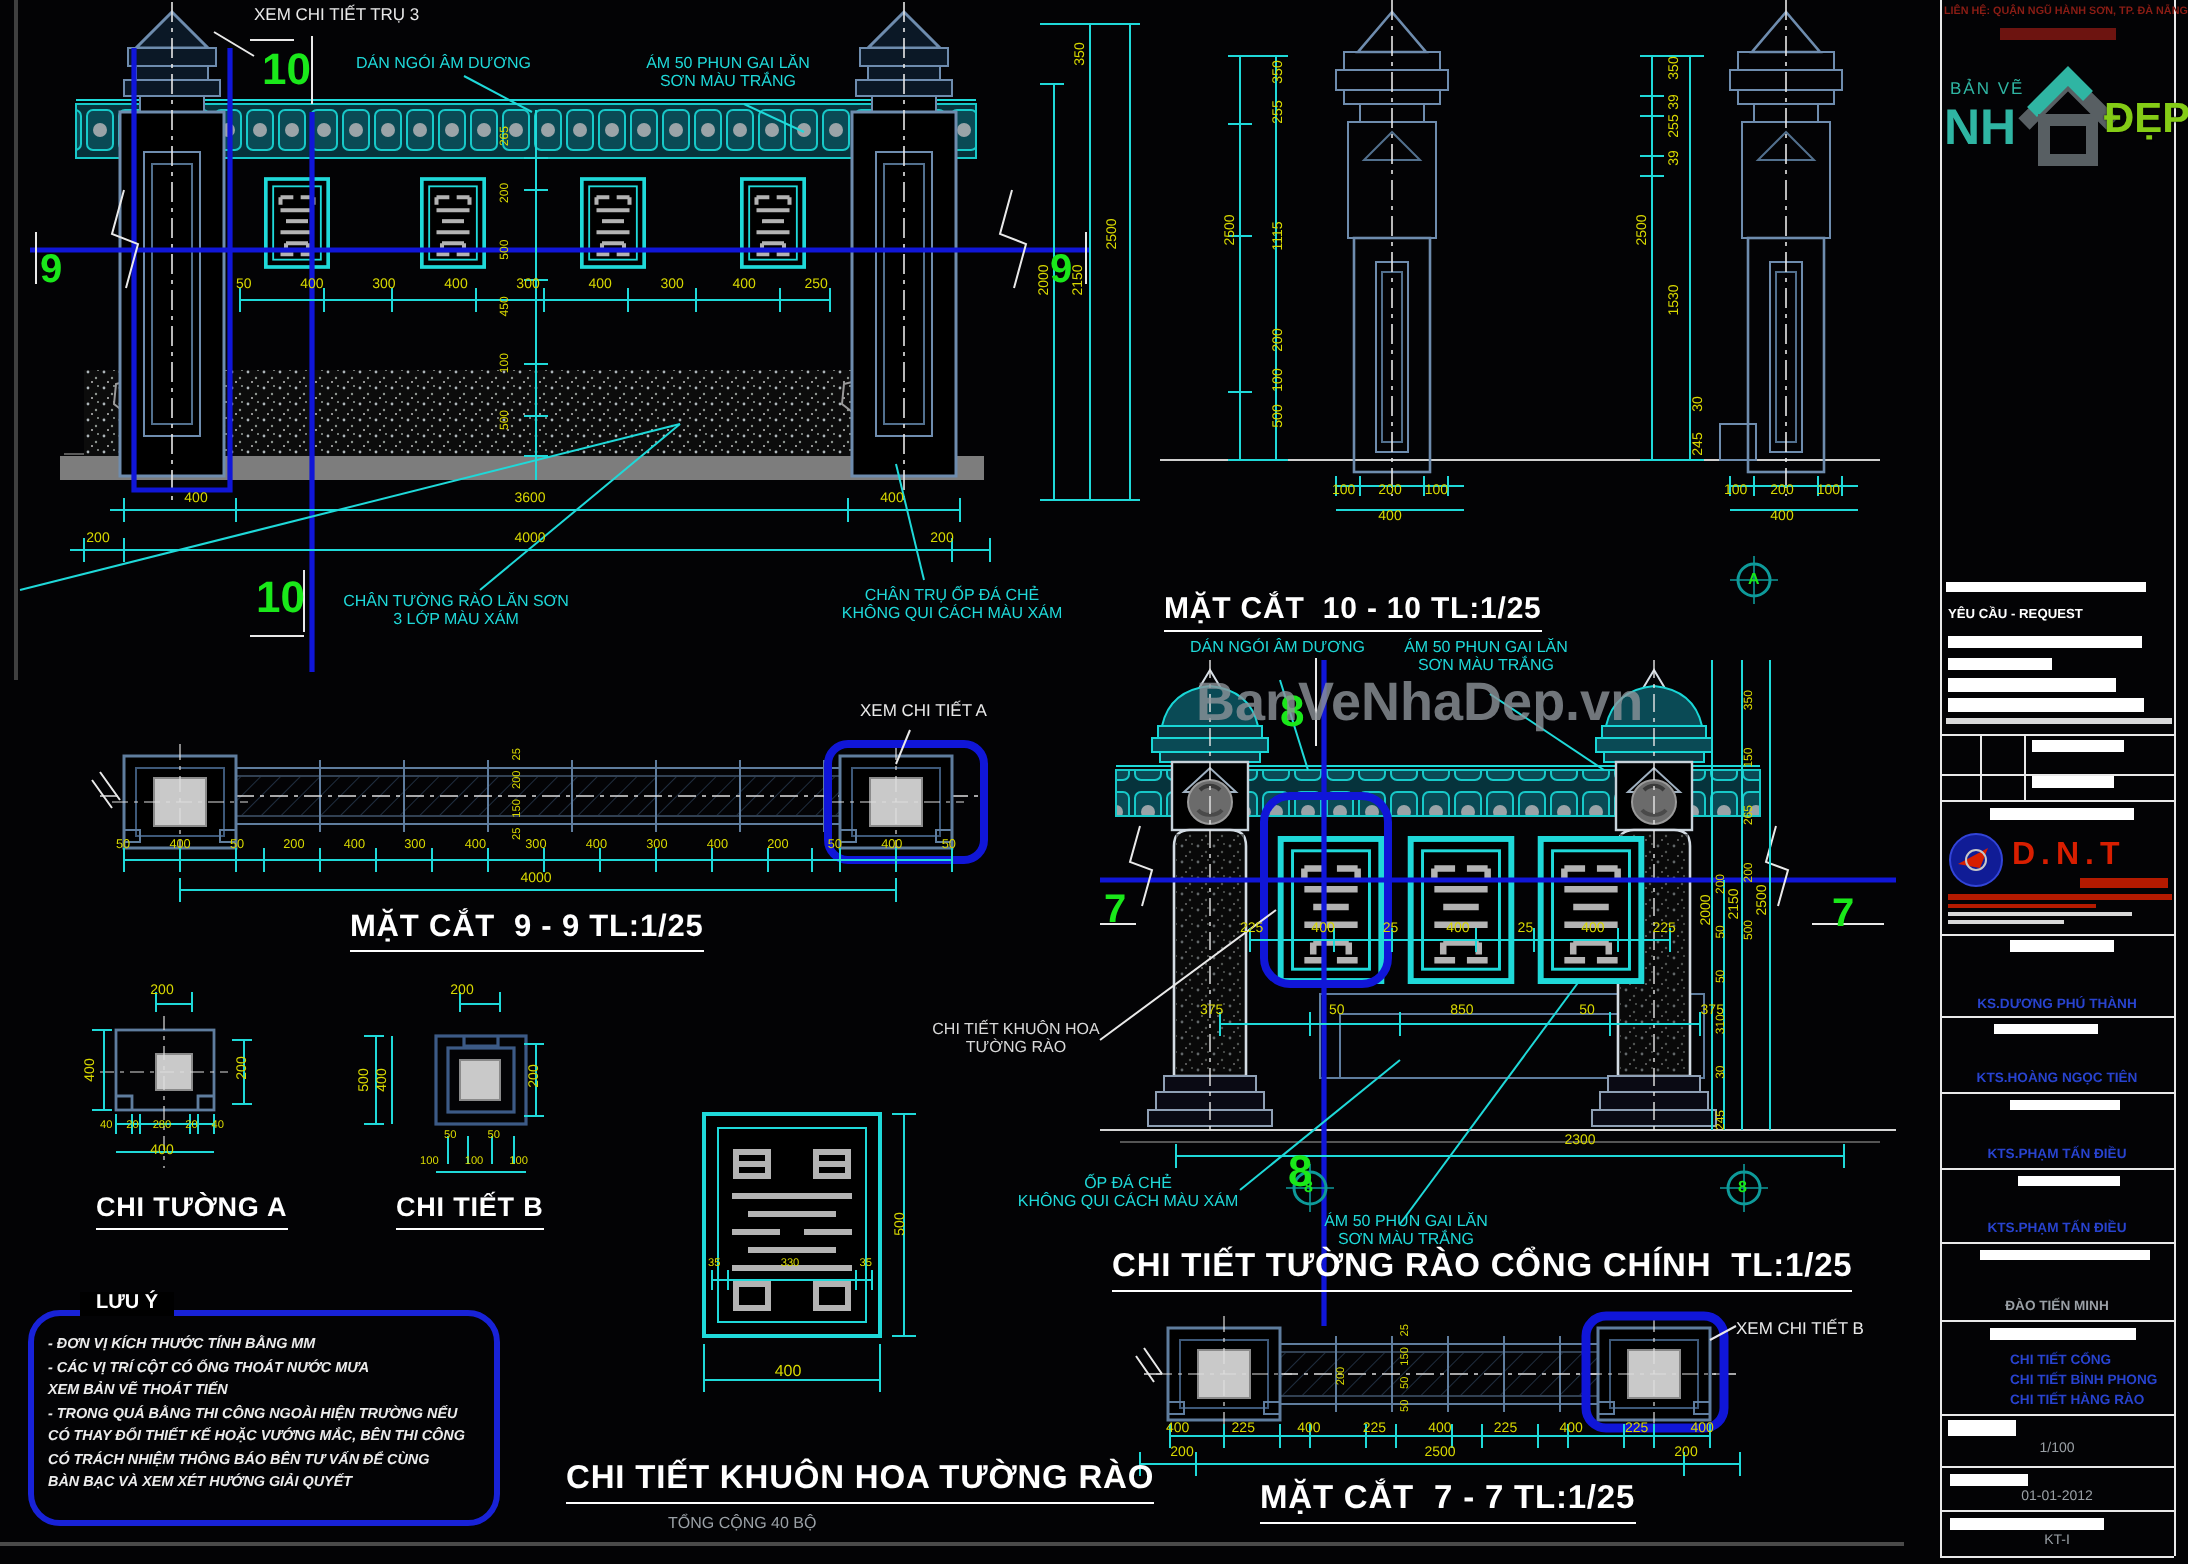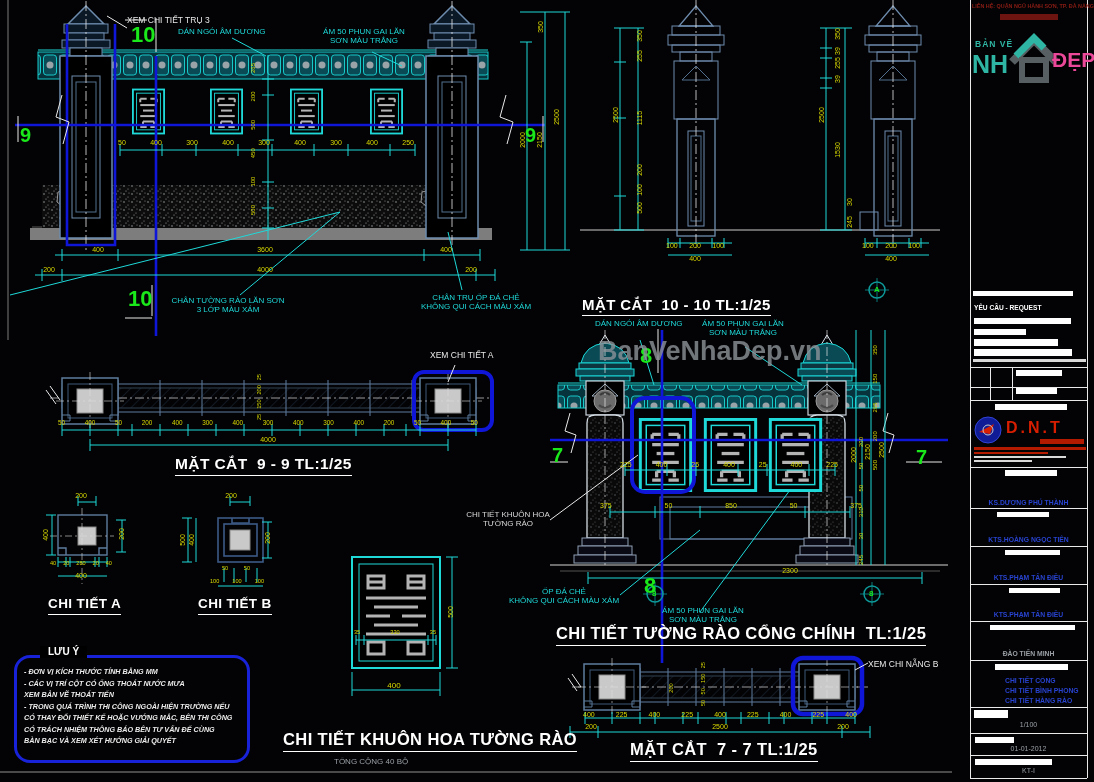--- a/index.html
+++ b/index.html
@@ -306,21 +306,21 @@
  <use href="#psq" x="277" y="37"></use>
  <rect x="243" y="8" width="69" height="56" rx="10" fill="none" stroke="#1016d8" stroke-width="4.5"></rect>
  <path d="M18,28 l9,13 M22,24 l9,13" stroke="#e9e9e9" fill="none"></path>
  <line x1="305" y1="20" x2="318" y2="13" stroke="#e9e9e9"></line>
  <g stroke="#1fd9d9" stroke-width="1" fill="none">
   <path d="M35,68 h270 M35,62 v12 M62,62 v12 M90,62 v12 M105,62 v12 M133,62 v12 M148,62 v12 M176,62 v12 M191,62 v12 M219,62 v12 M234,62 v12 M262,62 v12 M277,62 v12 M305,62 v12"></path>
   <path d="M20,82 h300 M20,76 v12 M48,76 v12 M292,76 v12 M320,76 v12"></path>
  </g>
 </svg>
 
-<span class="t wh" style="left:127px;top:16px">XEM CHI TIẾT TRỤ 3</span>
+<span class="t wh" style="left:127px;top:3px">XEM CHI TIẾT TRỤ 3</span>
 <span class="t gr" style="left:131px;top:22px;font-size:22px">10</span>
 <span class="t cy" style="left:178px;top:27px">DÁN NGÓI ÂM DƯƠNG</span>
 <span class="t cy" style="left:316px;top:27px;width:96px">ÁM 50 PHUN GAI LĂN
 SƠN MÀU TRẮNG</span>
 <span class="t gr" style="left:20px;top:124px">9</span>
 <span class="t gr" style="left:525px;top:124px">9</span>
 <div class="dimrow" style="left:118px;top:139px;width:296px">
       <span class="dim">50</span>
       <span class="dim">400</span>
       <span class="dim">300</span>
@@ -415,21 +415,21 @@
 <span class="t vdim" style="left:42px;top:550px;width:30px">400</span>
 <span class="t vdim" style="left:118px;top:548px;width:28px">200</span>
 <div class="dimrow" style="left:50px;top:560px;width:62px;font-size:5.6px">
       <span class="dim">40</span>
       <span class="dim">20</span>
       <span class="dim">280</span>
       <span class="dim">20</span>
       <span class="dim">40</span>
     </div>
 <span class="t yl" style="left:66px;top:572px;width:30px;text-align:center">400</span>
-<span class="t ttl" style="left:48px;top:596px;font-size:13.5px">CHI TIẾT A</span>
+<span class="t ttl" style="left:48px;top:596px;font-size:13.5px">CHI TƯỜNG A</span>
 <span class="t yl" style="left:216px;top:492px;width:30px;text-align:center">200</span>
 <span class="t vdim" style="left:179px;top:555px;width:30px">500</span>
 <span class="t vdim" style="left:188px;top:553px;width:26px">400</span>
 <span class="t vdim" style="left:264px;top:552px;width:28px">200</span>
 <div class="dimrow" style="left:222px;top:565px;width:28px;font-size:5.6px">
       <span class="dim">50</span>
       <span class="dim">50</span>
     </div>
 <div class="dimrow" style="left:210px;top:578px;width:54px;font-size:5.6px">
       <span class="dim">100</span>
@@ -446,21 +446,21 @@
 <span class="t yl" style="left:378px;top:681px;width:32px;text-align:center;font-size:8px">400</span>
 <span class="t ttl" style="left:283px;top:730px;font-size:16.5px">CHI TIẾT KHUÔN HOA TƯỜNG RÀO</span>
 <span class="t grey" style="left:334px;top:757px;font-size:8px">TỔNG CỘNG 40 BỘ</span>
 
 <div class="notes"></div>
 <span class="t" style="left:40px;top:646px;color:#fff;font-weight:bold;font-size:10px;background:#000;padding:0 8px">LƯU Ý</span>
 <div class="notes-lines">
       <div>- ĐƠN VỊ KÍCH THƯỚC TÍNH BẰNG MM</div>
       <div>- CÁC VỊ TRÍ CỘT CÓ ỐNG THOÁT NƯỚC MƯA</div>
       <div>  XEM BẢN VẼ THOÁT TIẾN</div>
-      <div>- TRONG QUÁ TRÌNH THI CÔNG NGOÀI HIỆN TRƯỜNG NẾU</div>
+      <div>- TRONG QUÁ BẰNG THI CÔNG NGOÀI HIỆN TRƯỜNG NẾU</div>
       <div>CÓ THAY ĐỔI THIẾT KẾ HOẶC VƯỚNG MẮC, BÊN THI CÔNG</div>
       <div>CÓ TRÁCH NHIỆM THÔNG BÁO BÊN TƯ VẤN ĐỂ CÙNG</div>
       <div>BÀN BẠC VÀ XEM XÉT HƯỚNG GIẢI QUYẾT</div>
     </div>
 
 <span class="t cy" style="left:595px;top:319px">DÁN NGÓI ÂM DƯƠNG</span>
 <span class="t cy" style="left:693px;top:319px;width:100px">ÁM 50 PHUN GAI LĂN
 SƠN MÀU TRẮNG</span>
 <span class="t gr" style="left:640px;top:343px;font-size:22px">8</span>
 <span class="t wm" style="left:598px;top:336px;font-size:27px">BanVeNhaDep.vn</span>
@@ -505,21 +505,21 @@
 <span class="t yl" style="left:762px;top:567px;width:56px;text-align:center">2300</span>
 <span class="t cy" style="left:508px;top:587px;width:112px">ỐP ĐÁ CHẺ
 KHÔNG QUI CÁCH MÀU XÁM</span>
 <span class="t gr" style="left:644px;top:573px;font-size:22px">8</span>
 <span class="t gr" style="left:652px;top:589px;font-size:8px">8</span>
 <span class="t gr" style="left:869px;top:589px;font-size:8px">8</span>
 <span class="t cy" style="left:653px;top:606px;width:100px">ÁM 50 PHUN GAI LĂN
 SƠN MÀU TRẮNG</span>
 <span class="t ttl" style="left:556px;top:624px;font-size:16.5px">CHI TIẾT TƯỜNG RÀO CỔNG CHÍNH  TL:1/25</span>
 
-<span class="t wh" style="left:868px;top:660px">XEM CHI NẴNG B</span>
+<span class="t wh" style="left:868px;top:660px">XEM CHI TIẾT B</span>
 <div class="dimrow" style="left:583px;top:711px;width:274px">
       <span class="dim">400</span>
       <span class="dim">225</span>
       <span class="dim">400</span>
       <span class="dim">225</span>
       <span class="dim">400</span>
       <span class="dim">225</span>
       <span class="dim">400</span>
       <span class="dim">225</span>
       <span class="dim">400</span>
@@ -535,28 +535,28 @@
 <span class="t yl" style="left:698px;top:723px;width:44px;text-align:center">2500</span>
 <span class="t yl" style="left:830px;top:723px;width:26px;text-align:center">200</span>
 <span class="t ttl" style="left:630px;top:740px;font-size:16.5px">MẶT CẮT  7 - 7 TL:1/25</span>
 
 
 <div class="vline" style="left:970px;top:0;height:778px"></div>
 <div class="vline" style="left:1087px;top:0;height:778px"></div>
 <div class="hline" style="left:0;top:771px;width:952px;background:#4a4a4a;height:2px"></div>
 <span class="t" style="left:972px;top:3px;width:114px;text-align:center;color:#8b1d15;font-size:5.4px;font-weight:bold">LIÊN HỆ: QUẬN NGŨ HÀNH SƠN, TP. ĐÀ NẴNG</span>
 <div style="position:absolute;left:1000px;top:14px;width:58px;height:6px;background:#6d1410"></div>
-<span class="t" style="left:975px;top:40px;color:#2fb5a3;font-size:8.5px;font-weight:bold;letter-spacing:1px">BẢN VẼ</span>
+<span class="t" style="left:975px;top:40px;color:#2fb5a3;font-size:8.5px;font-weight:normal;letter-spacing:1px">BẢN VẼ</span>
 <span class="t" style="left:972px;top:50px;color:#2fb5a3;font-size:25px;font-weight:bold">NH</span>
 <svg style="left:1008px;top:32px" width="52" height="52" viewBox="0 0 52 52">
  <polyline points="4,30 26,8 48,30" fill="none" stroke="#585f63" stroke-width="8"></polyline>
  <polyline points="8,24 26,6 36,16" fill="none" stroke="#2fb5a3" stroke-width="7"></polyline>
  <rect x="14" y="28" width="24" height="20" fill="none" stroke="#585f63" stroke-width="6"></rect>
 </svg>
-<span class="t" style="left:1052px;top:48px;color:#ec4899;font-size:21px;font-weight:bold;text-shadow:0 0 1px #000">ĐẸP</span>
+<span class="t" style="left:1052px;top:48px;color:#84cc16;font-size:21px;font-weight:bold;text-shadow:0 0 1px #000">ĐẸP</span>
 
 <div class="wbar" style="left:973px;top:291px;width:100px;height:5px"></div>
 <span class="t" style="left:974px;top:304px;color:#fff;font-size:6.6px;font-weight:bold">YÊU CẦU - REQUEST</span>
 <div class="wbar" style="left:974px;top:318px;width:97px;height:6px"></div>
 <div class="wbar" style="left:974px;top:329px;width:52px;height:6px"></div>
 <div class="wbar" style="left:974px;top:339px;width:84px;height:7px"></div>
 <div class="wbar" style="left:974px;top:349px;width:98px;height:7px"></div>
 <div class="wbar" style="left:973px;top:359px;width:113px;height:3px;opacity:.85"></div>
 <div class="hline" style="left:970px;top:367px;width:117px"></div>
 <div class="hline" style="left:970px;top:387px;width:117px"></div>

